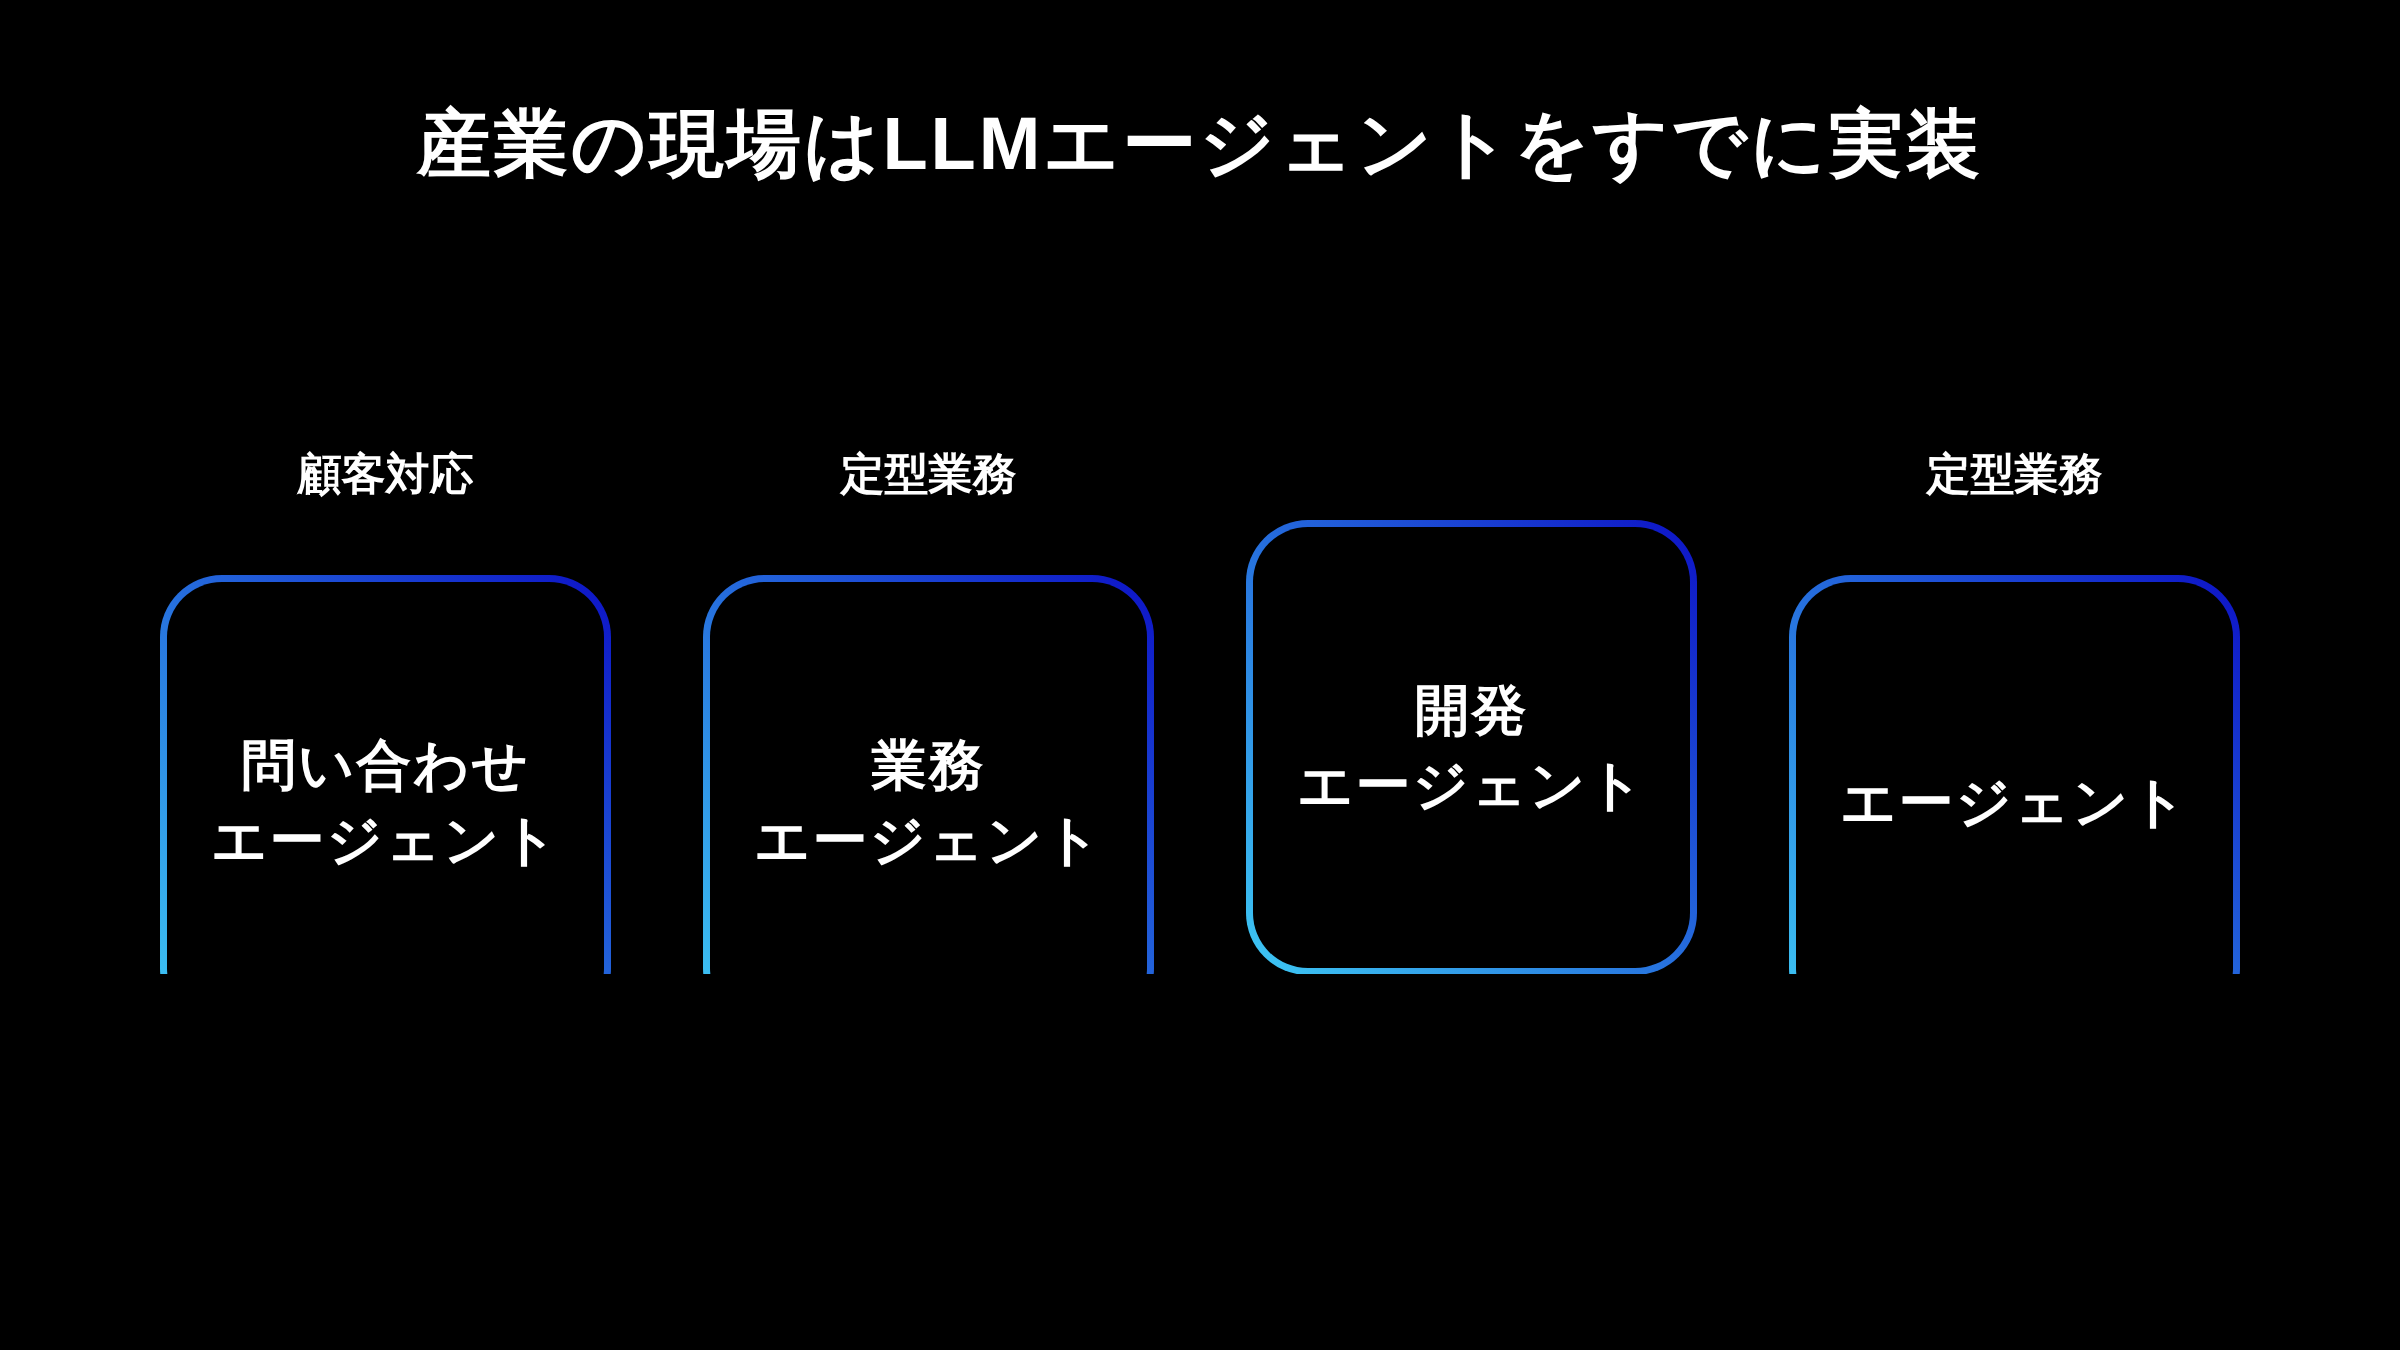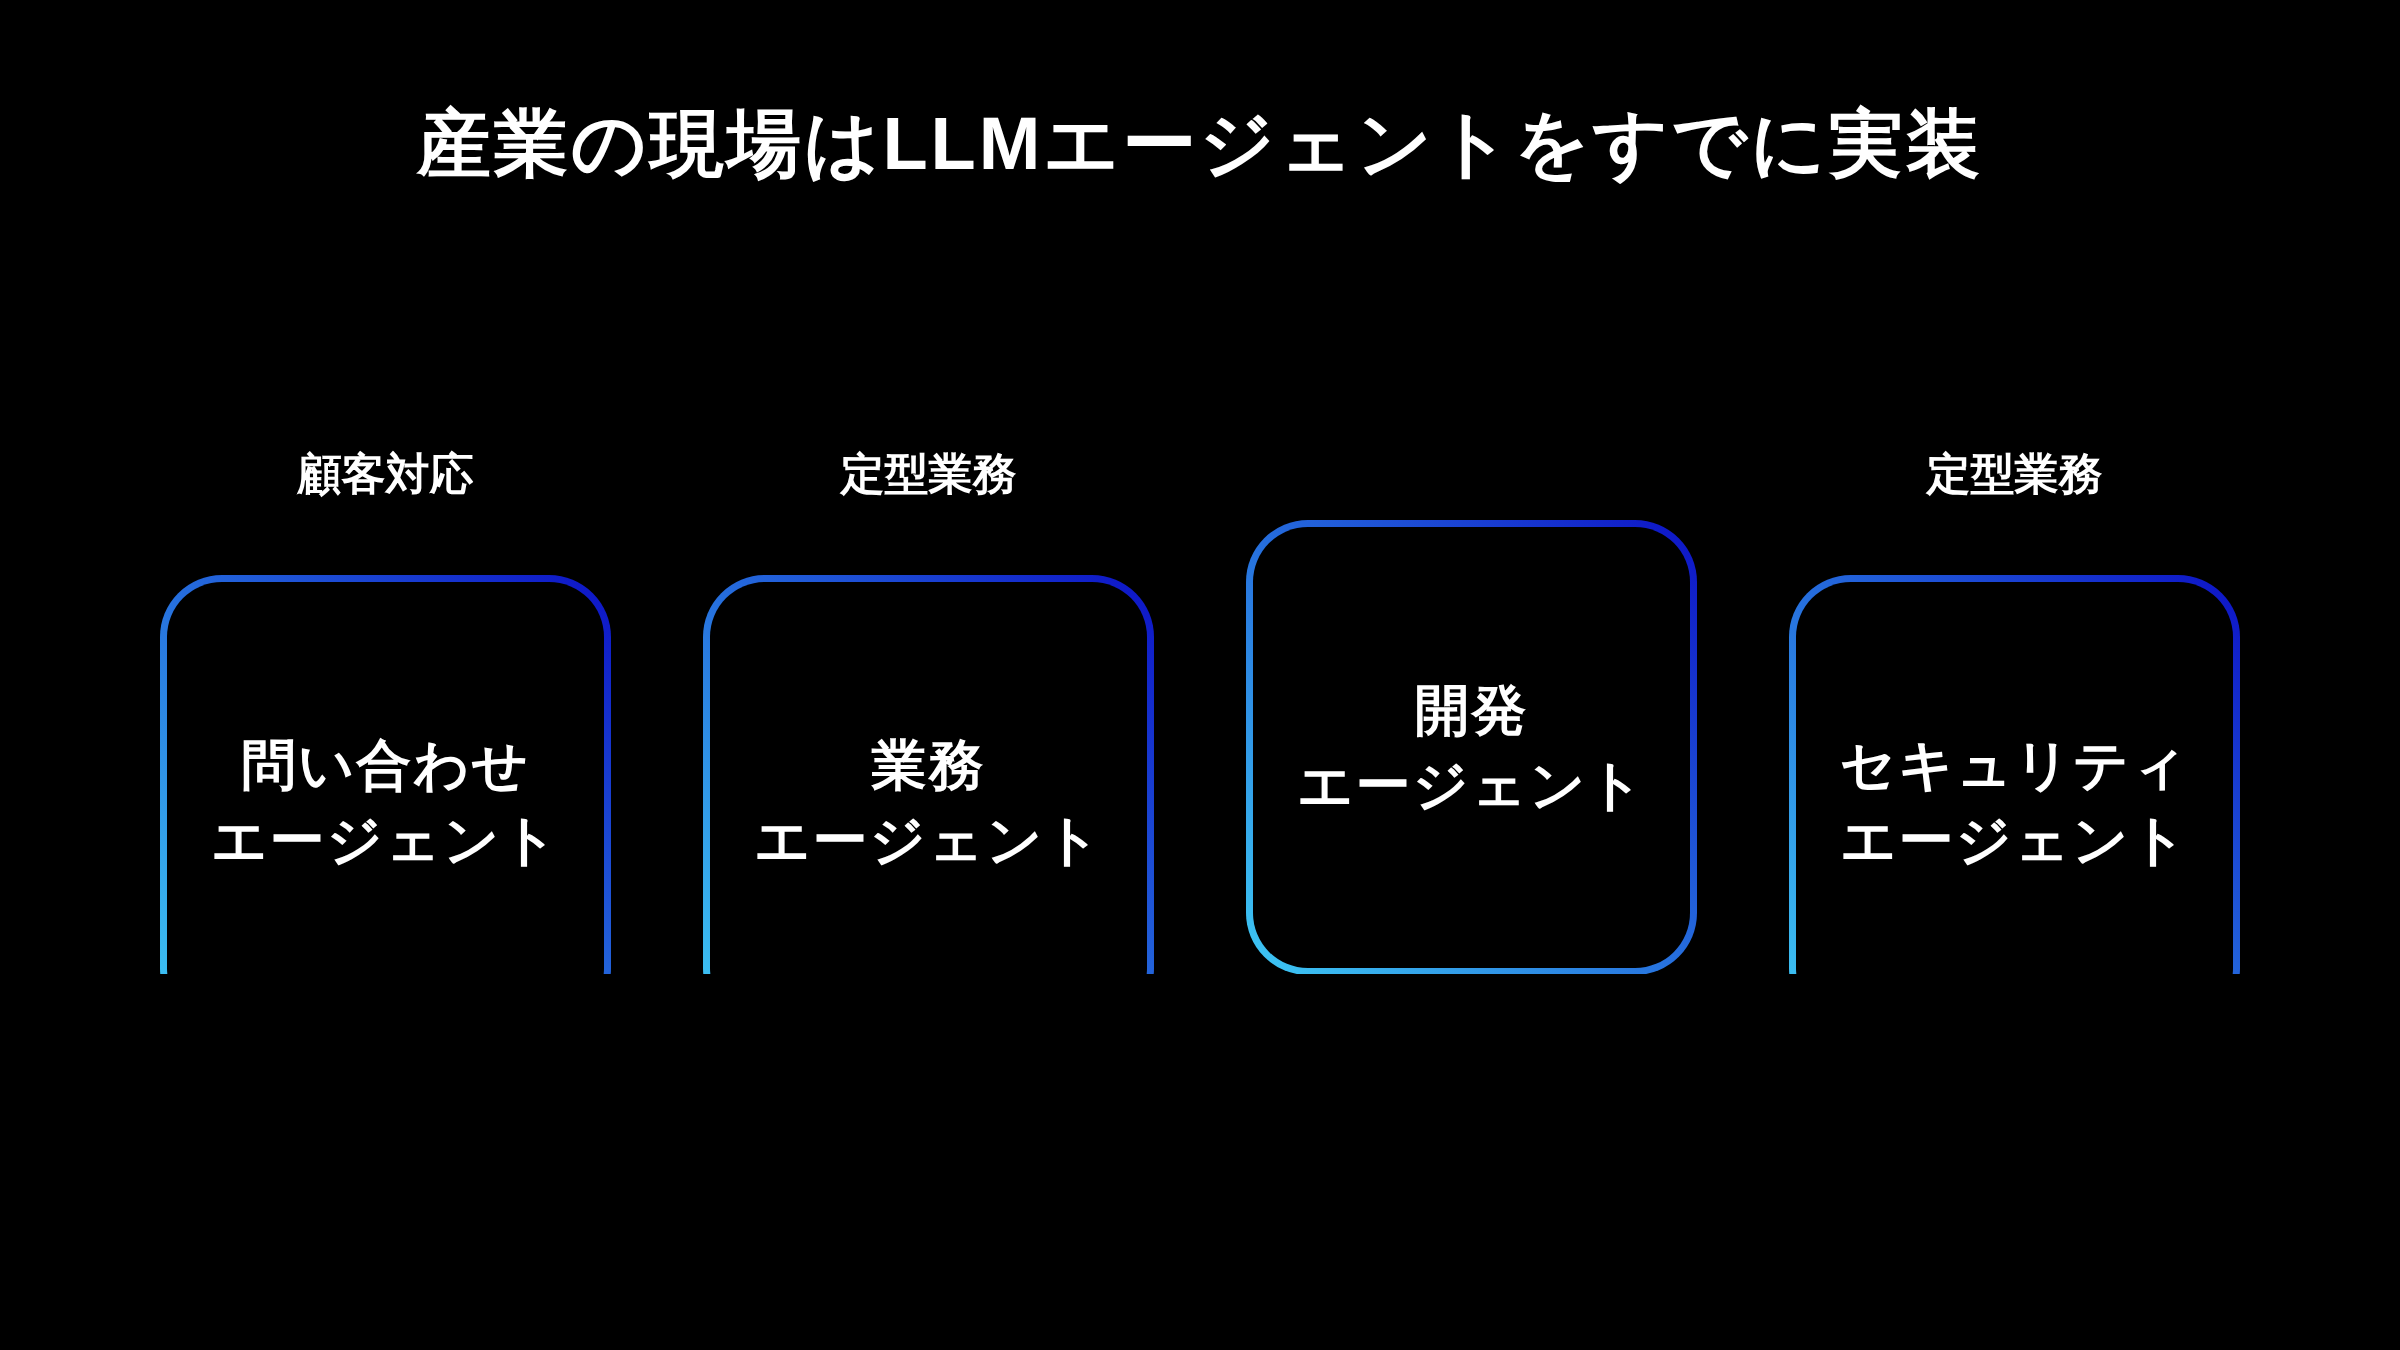--- a/index.html
+++ b/index.html
@@ -106,20 +106,19 @@
           <div class="agent-line">開発</div>
           <div class="agent-line">エージェント</div>
         </div>
       </div>
     </div>
 
     <div class="column">
       <div class="category">定型業務</div>
       <div class="card">
         <div class="card-inner">
-          <div class="agent-line">セキュリティ</div>
           <div class="agent-line">エージェント</div>
         </div>
       </div>
     </div>
 
   </div>
 </div>
 
 </body></html>

